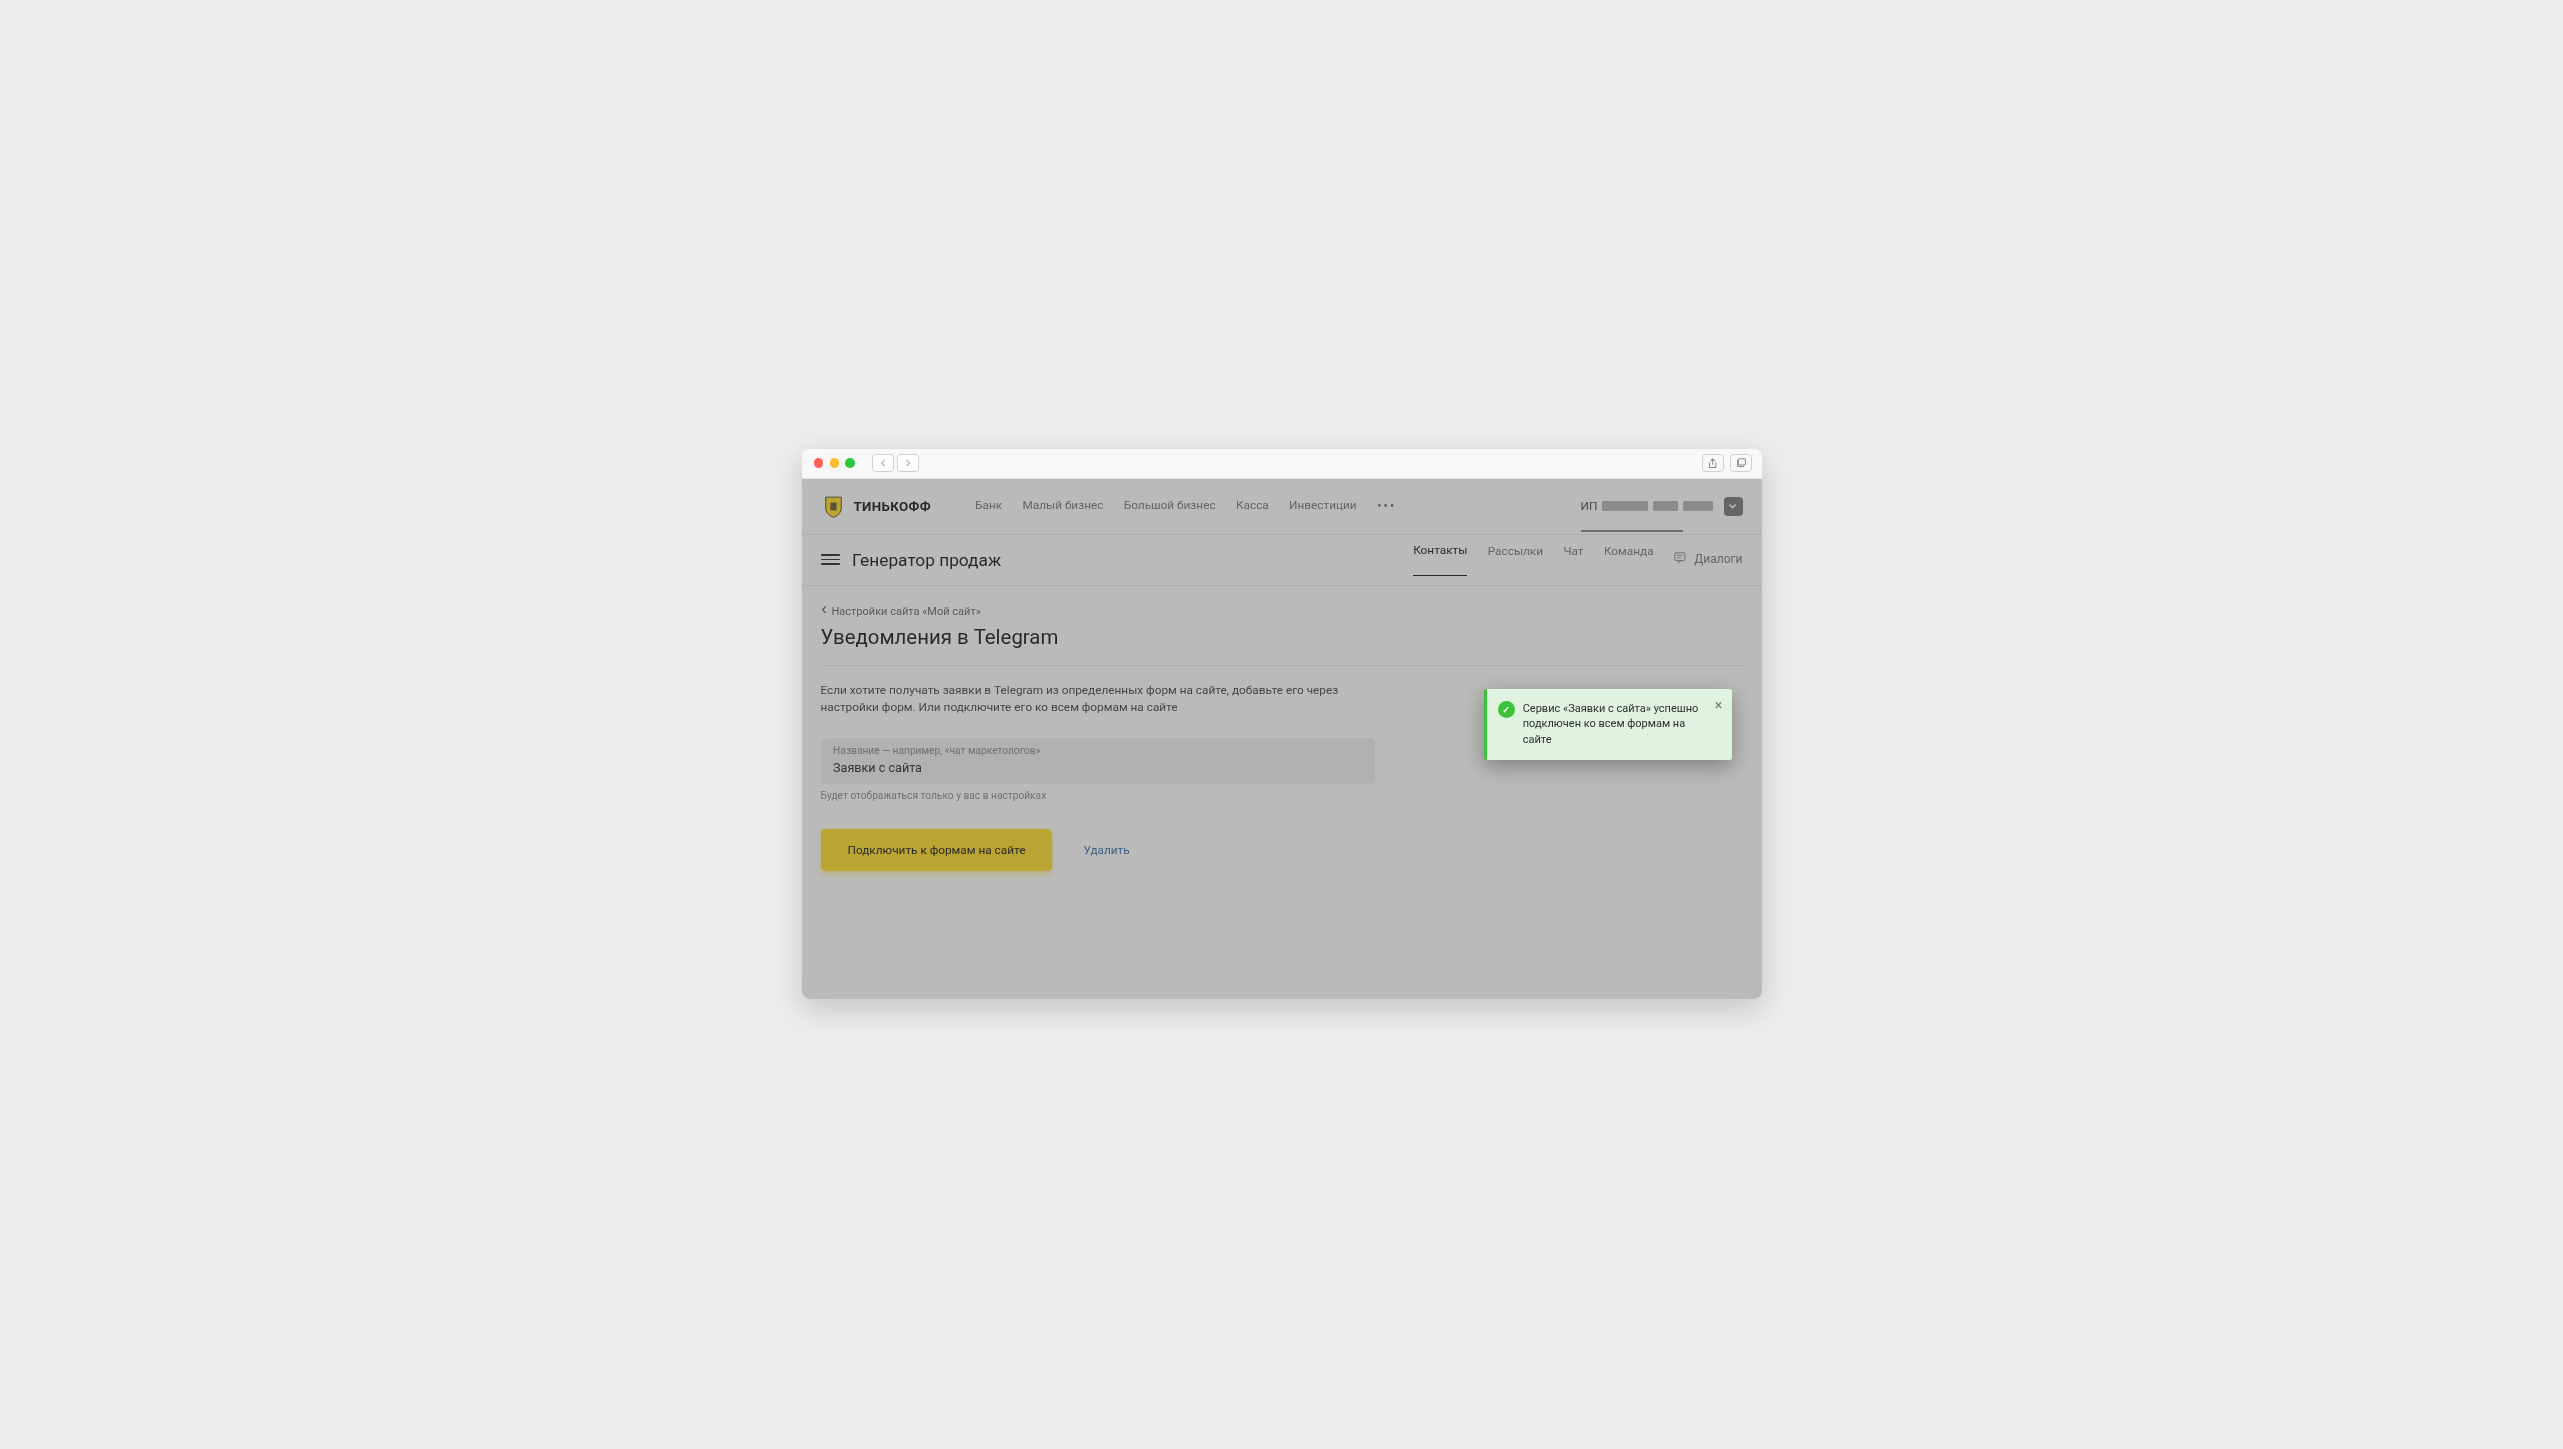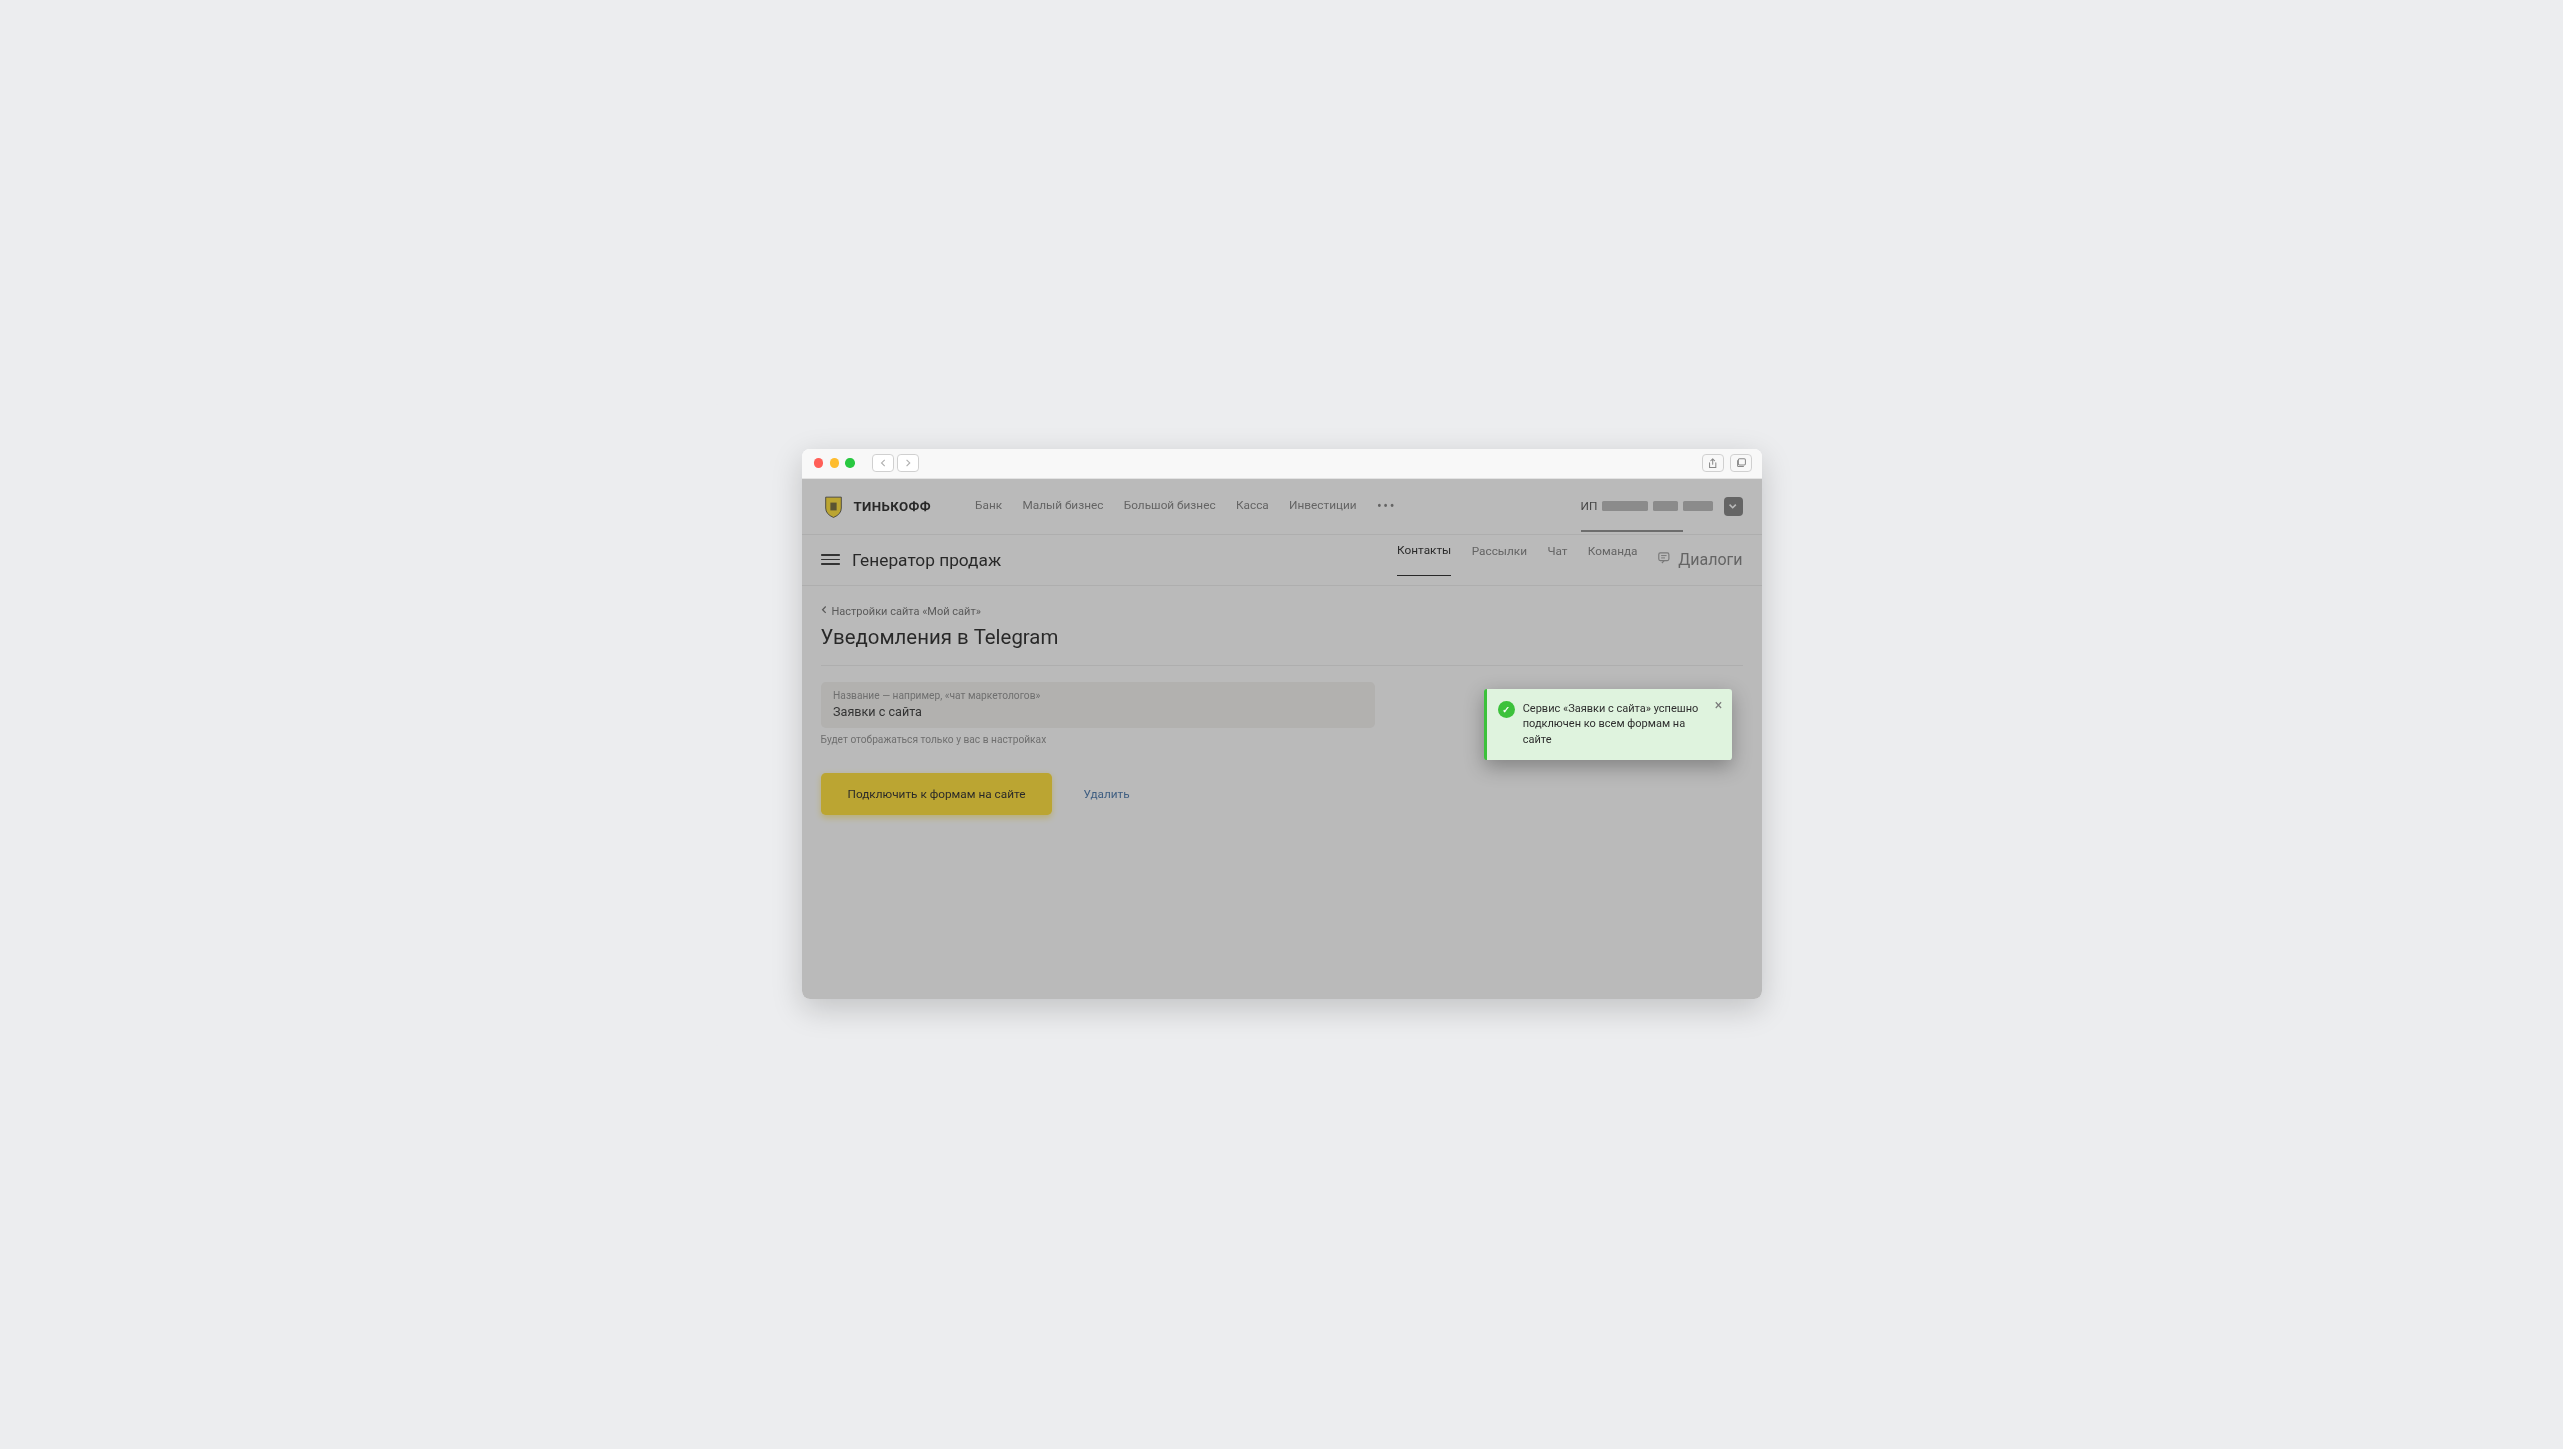--- a/index.html
+++ b/index.html
@@ -29,21 +29,21 @@
 .account-name{display:flex;align-items:center;gap:4.7px;}
 .redacted{display:inline-block;background:#b6b6b6;height:9.4px;border-radius:1.6px;}
 .account-btn{width:19px;height:19px;background:#7c7c7c;border-radius:3.9px;display:flex;align-items:center;justify-content:center;color:#fff;}
 .subnav{height:52px;display:flex;align-items:center;padding:0 19px;border-top:0.8px solid #ececec;border-bottom:0.8px solid #ececec;position:relative;}
 .burger{width:19px;height:19px;display:flex;flex-direction:column;justify-content:center;gap:3.1px;margin-right:12.6px;}
 .burger span{height:1.6px;background:#2e2e2e;border-radius:0.8px;}
 .subtitle{font-size:17.3px;font-weight:400;color:#1e1e1e;}
 .sub-links{position:absolute;right:19px;display:flex;align-items:center;gap:20.4px;}
 .sub-links a{color:#7a7a7a;font-size:11.8px;text-decoration:none;padding-bottom:17.3px;}
 .sub-links a.active{color:#1e1e1e;border-bottom:1.6px solid #1e1e1e;}
-.dialogs{display:flex;align-items:center;gap:6.3px;color:#7a7a7a;font-size:16px;}
+.dialogs{display:flex;align-items:center;gap:6.3px;color:#7a7a7a;font-size:12px;}
 .chat-icon{font-size:12.6px;}
 .main{padding:19px;}
 .breadcrumb{display:flex;align-items:center;gap:4.7px;color:#6a6a6a;font-size:11px;margin-bottom:7.9px;}
 .chev-left{font-size:11px;}
 .page-title{font-size:20.4px;color:#1e1e1e;font-weight:400;margin-bottom:15.7px;}
 .divider{border:none;border-top:0.8px solid #ececec;margin-bottom:15.7px;}
 .desc{color:#4a4a4a;font-size:11.8px;line-height:1.5;max-width:565px;margin-bottom:20.4px;}
 .field{background:#f1f0ed;border-radius:4.7px;padding:7.9px 12.6px 9.4px;max-width:554px;position:relative;}
 .field-label{color:#8a8a8a;font-size:10.2px;}
 .field-value{color:#2e2e2e;font-size:12.6px;margin-top:3.1px;display:flex;align-items:center;gap:4.7px;}
@@ -159,20 +159,21 @@
 
         <div class="main">
           <div class="breadcrumb">
             <span class="chev-left"><svg width="6.3" height="9.4" viewBox="0 0 8 12">
                   <path d="M6 2 L2 6 L6 10" fill="none" stroke="currentColor" stroke-width="1.6"></path>
                 </svg></span>
             <span>Настройки сайта «Мой сайт»</span>
           </div>
           <h1 class="page-title">Уведомления в Telegram</h1>
           <hr class="divider">
+          <p class="desc">Если хотите получать заявки в Telegram из определенных форм на сайте, добавьте его через настройки форм. Или подключите его ко всем формам на сайте</p>
 
           <div class="field">
             <div class="field-label">Название — например, «чат маркетологов»</div>
             <div class="field-value">Заявки с сайта</div>
           </div>
           <div class="field-hint">Будет отображаться только у вас в настройках</div>
 
 
           <div class="actions">
             <button class="btn-primary">Подключить к формам на сайте</button>

